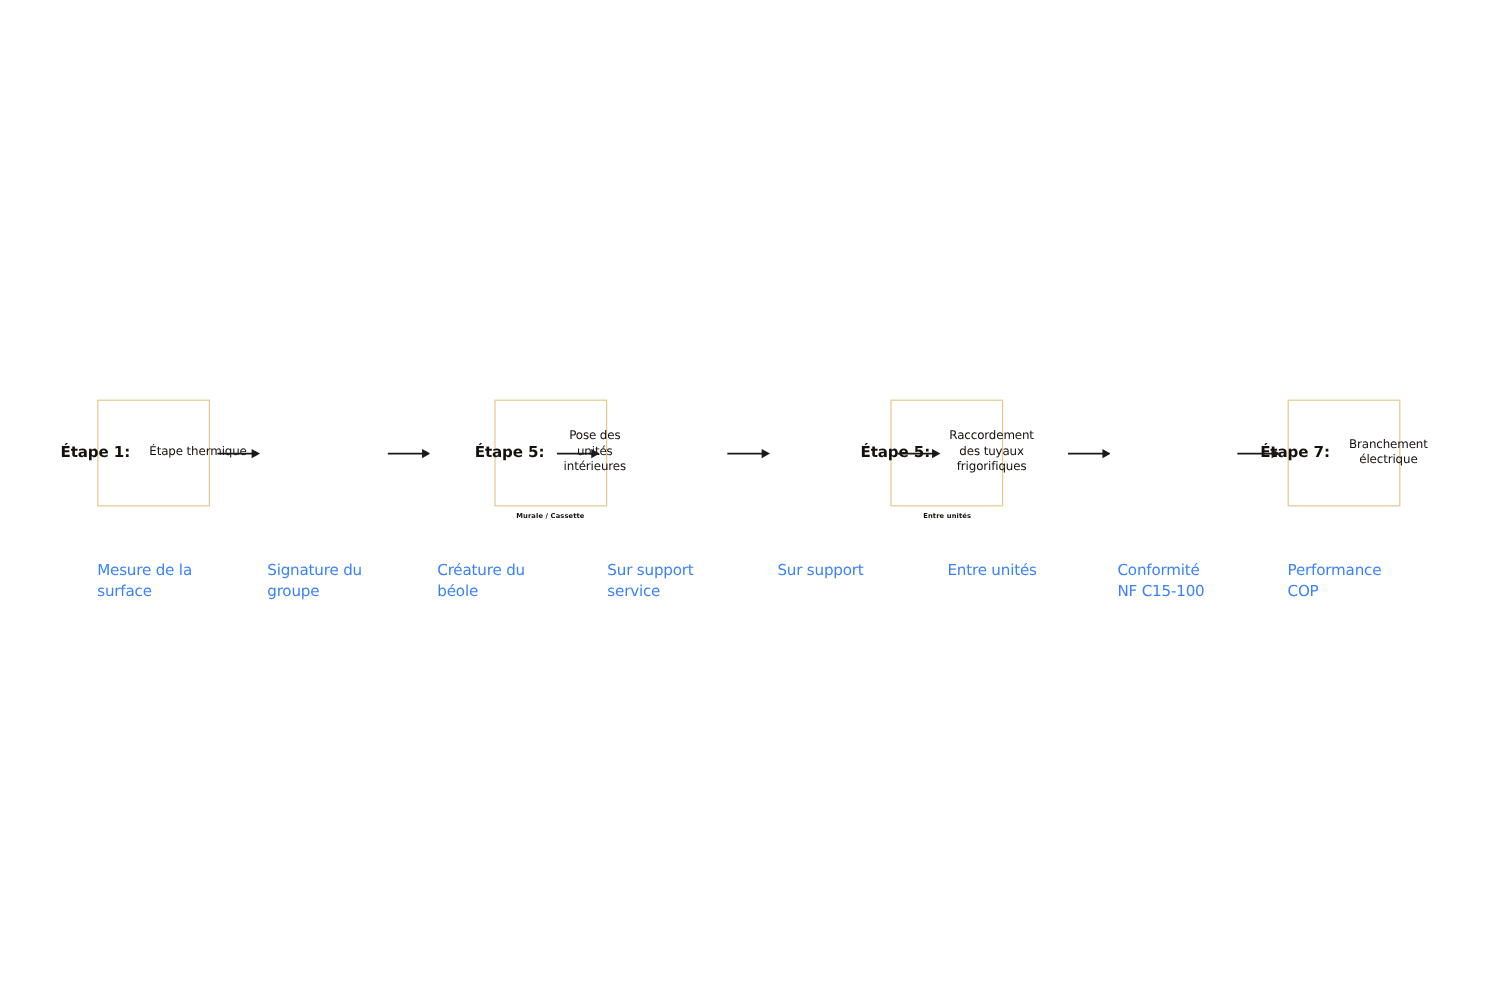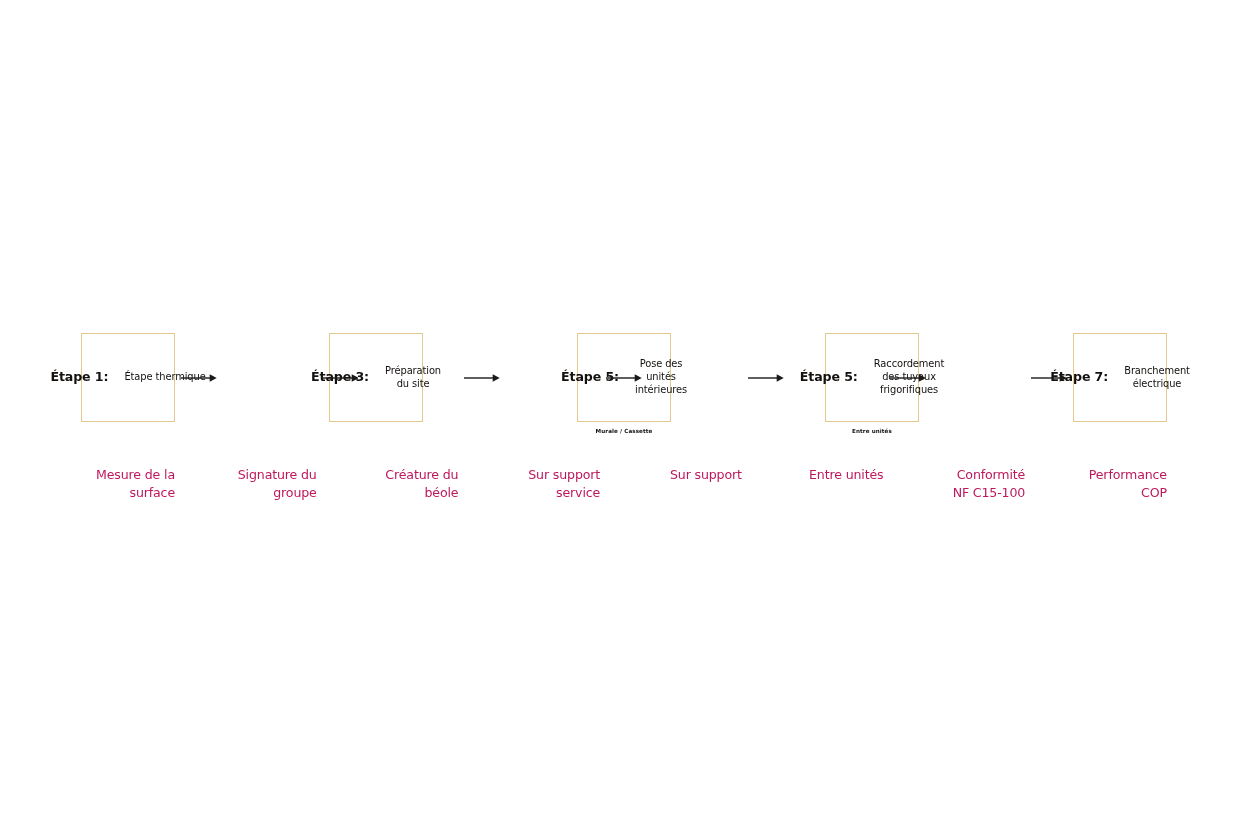--- a/index.html
+++ b/index.html
@@ -113,24 +113,24 @@
     top: 466px;
     width: 1086px;
     display: flex;
     flex-direction: row;
     justify-content: space-between;
   }
 
   .caption-cell {
     width: 94px;
     flex: 0 0 94px;
-    text-align: right;
+    text-align: left;
     font-size: 12.6px;
     line-height: 1.42;
-    color: #be185d;
+    color: #3b82f6;
     letter-spacing: -0.15px;
   }
   .caption-cell .cap-line {
     display: block;
     white-space: nowrap;
   }
 </style>
 </head>
 <body>
 
@@ -138,26 +138,20 @@
 
   <div class="flow-row">
       <div class="step-cell">
         <div class="step-box">
           <div class="step-title">Étape 1:</div>
           <div class="step-desc">Étape thermique</div>
         </div>
       </div>
       <div class="step-cell">
         <div class="step-box">
-          <div class="step-title">Étape 3:</div>
-          <div class="step-desc wrap">Préparation du site</div>
-        </div>
-      </div>
-      <div class="step-cell">
-        <div class="step-box">
           <div class="step-title">Étape 5:</div>
           <div class="step-desc wrap">Pose des unités intérieures</div>
           <div class="step-sub">Murale / Cassette</div>
         </div>
       </div>
       <div class="step-cell">
         <div class="step-box">
           <div class="step-title">Étape 5:</div>
           <div class="step-desc wrap">Raccordement des tuyaux frigorifiques</div>
           <div class="step-sub">Entre unités</div>

